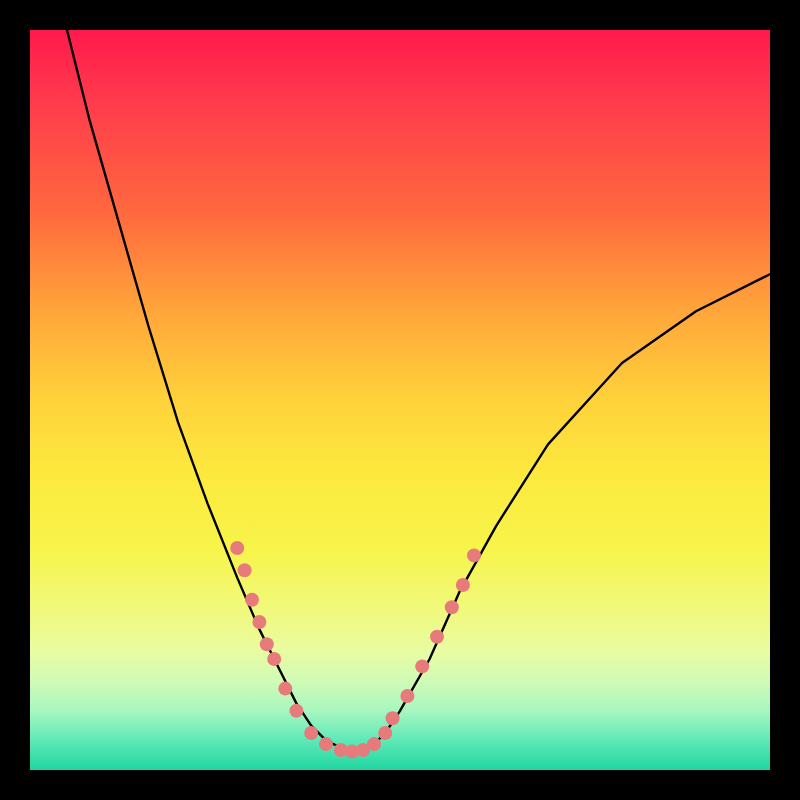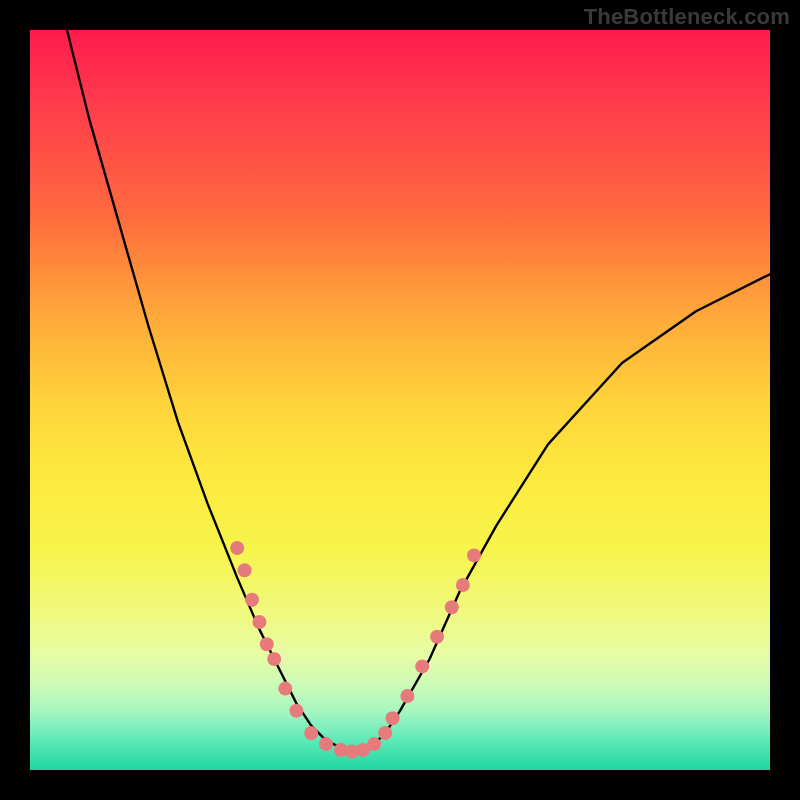--- a/index.html
+++ b/index.html
@@ -83,14 +83,13 @@
           <circle cx="362.6" cy="688.2" r="7" fill="#e77b7b"></circle>
           <circle cx="377.4" cy="666.0" r="7" fill="#e77b7b"></circle>
           <circle cx="392.2" cy="636.4" r="7" fill="#e77b7b"></circle>
           <circle cx="407.0" cy="606.8" r="7" fill="#e77b7b"></circle>
           <circle cx="421.8" cy="577.2" r="7" fill="#e77b7b"></circle>
           <circle cx="432.9" cy="555.0" r="7" fill="#e77b7b"></circle>
           <circle cx="444.0" cy="525.4" r="7" fill="#e77b7b"></circle>
         </g>
     </svg>
   </div>
-  <div class="watermark">TheBottleneck.com</div>
 </div>
 
 </body></html>

